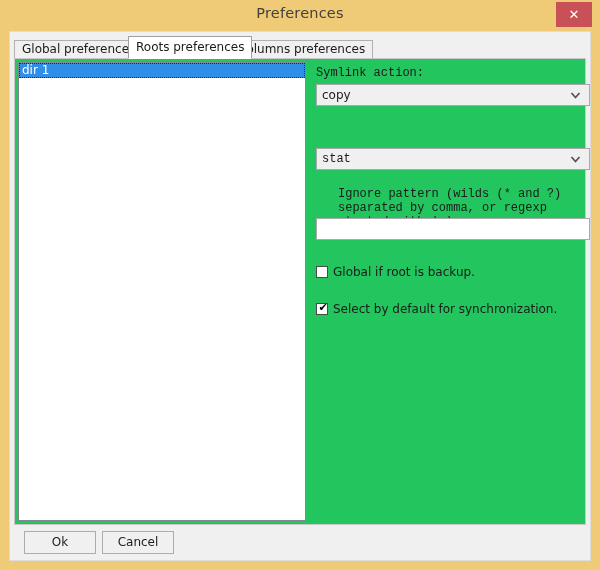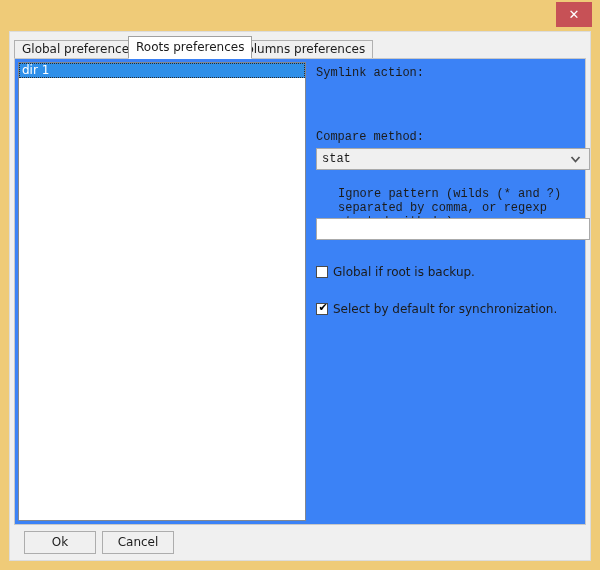--- a/index.html
+++ b/index.html
@@ -112,21 +112,21 @@
   #tab1 { left: 114px; }
   #tab2 { left: 216px; }
 
   
   .tabpage {
     position: absolute;
     left: 4px;
     top: 26px;
     width: 572px;
     height: 467px;
-    background: #3b82f6;
+    background: #22c55e;
     border: 1px solid #c8c8c8;
     box-sizing: border-box;
   }
 
   
   .listbox {
     position: absolute;
     left: 3px;
     top: 3px;
     width: 288px;
@@ -267,20 +267,21 @@
   }
   #ok-button { left: 14px; top: 499px; width: 72px; }
   #cancel-button { left: 92px; top: 499px; width: 72px; }
 </style>
 </head>
 <body>
 
 <div class="window">
 
   <div class="titlebar">
+    <div class="title-text">Preferences</div>
     <button class="close-button">
       <span class="x-glyph">✕</span>
     </button>
   </div>
 
   <div class="client">
 
     <div class="tabstrip">
       <div class="tab" id="tab0">Global preferences</div>
       <div class="tab active" id="tab1">Roots preferences</div>
@@ -289,22 +290,29 @@
 
     <div class="tabpage">
 
       <div class="listbox">
         <div class="list-item selected">dir 1</div>
       </div>
 
       <div class="rightpane">
 
         <div class="field-label" style="left:6px; top:4px;">Symlink action:</div>
-
-        <div class="field-label" style="left:6px; top:68px;">Compare method:</div>
+        <div class="combo" style="left:6px; top:22px;">
+          <span>copy</span>
+          <span class="chevron-down-icon">
+            <svg width="11" height="20" viewBox="0 0 11 20" aria-hidden="true">
+              <path d="M1.5 8 L5.5 12.5 L9.5 8" fill="none" stroke="#555555" stroke-width="1.8"></path>
+            </svg>
+          </span>
+        </div>
+
         <div class="combo" style="left:6px; top:86px;font-family:Liberation Mono, monospace;">
           <span>stat</span>
           <span class="chevron-down-icon">
             <svg width="11" height="20" viewBox="0 0 11 20" aria-hidden="true">
               <path d="M1.5 8 L5.5 12.5 L9.5 8" fill="none" stroke="#555555" stroke-width="1.8"></path>
             </svg>
           </span>
         </div>
 
         <div class="field-label wrap" style="left:6px; top:125px;">Ignore pattern (wilds (* and ?) separated by comma, or regexp started with ! ).</div>

